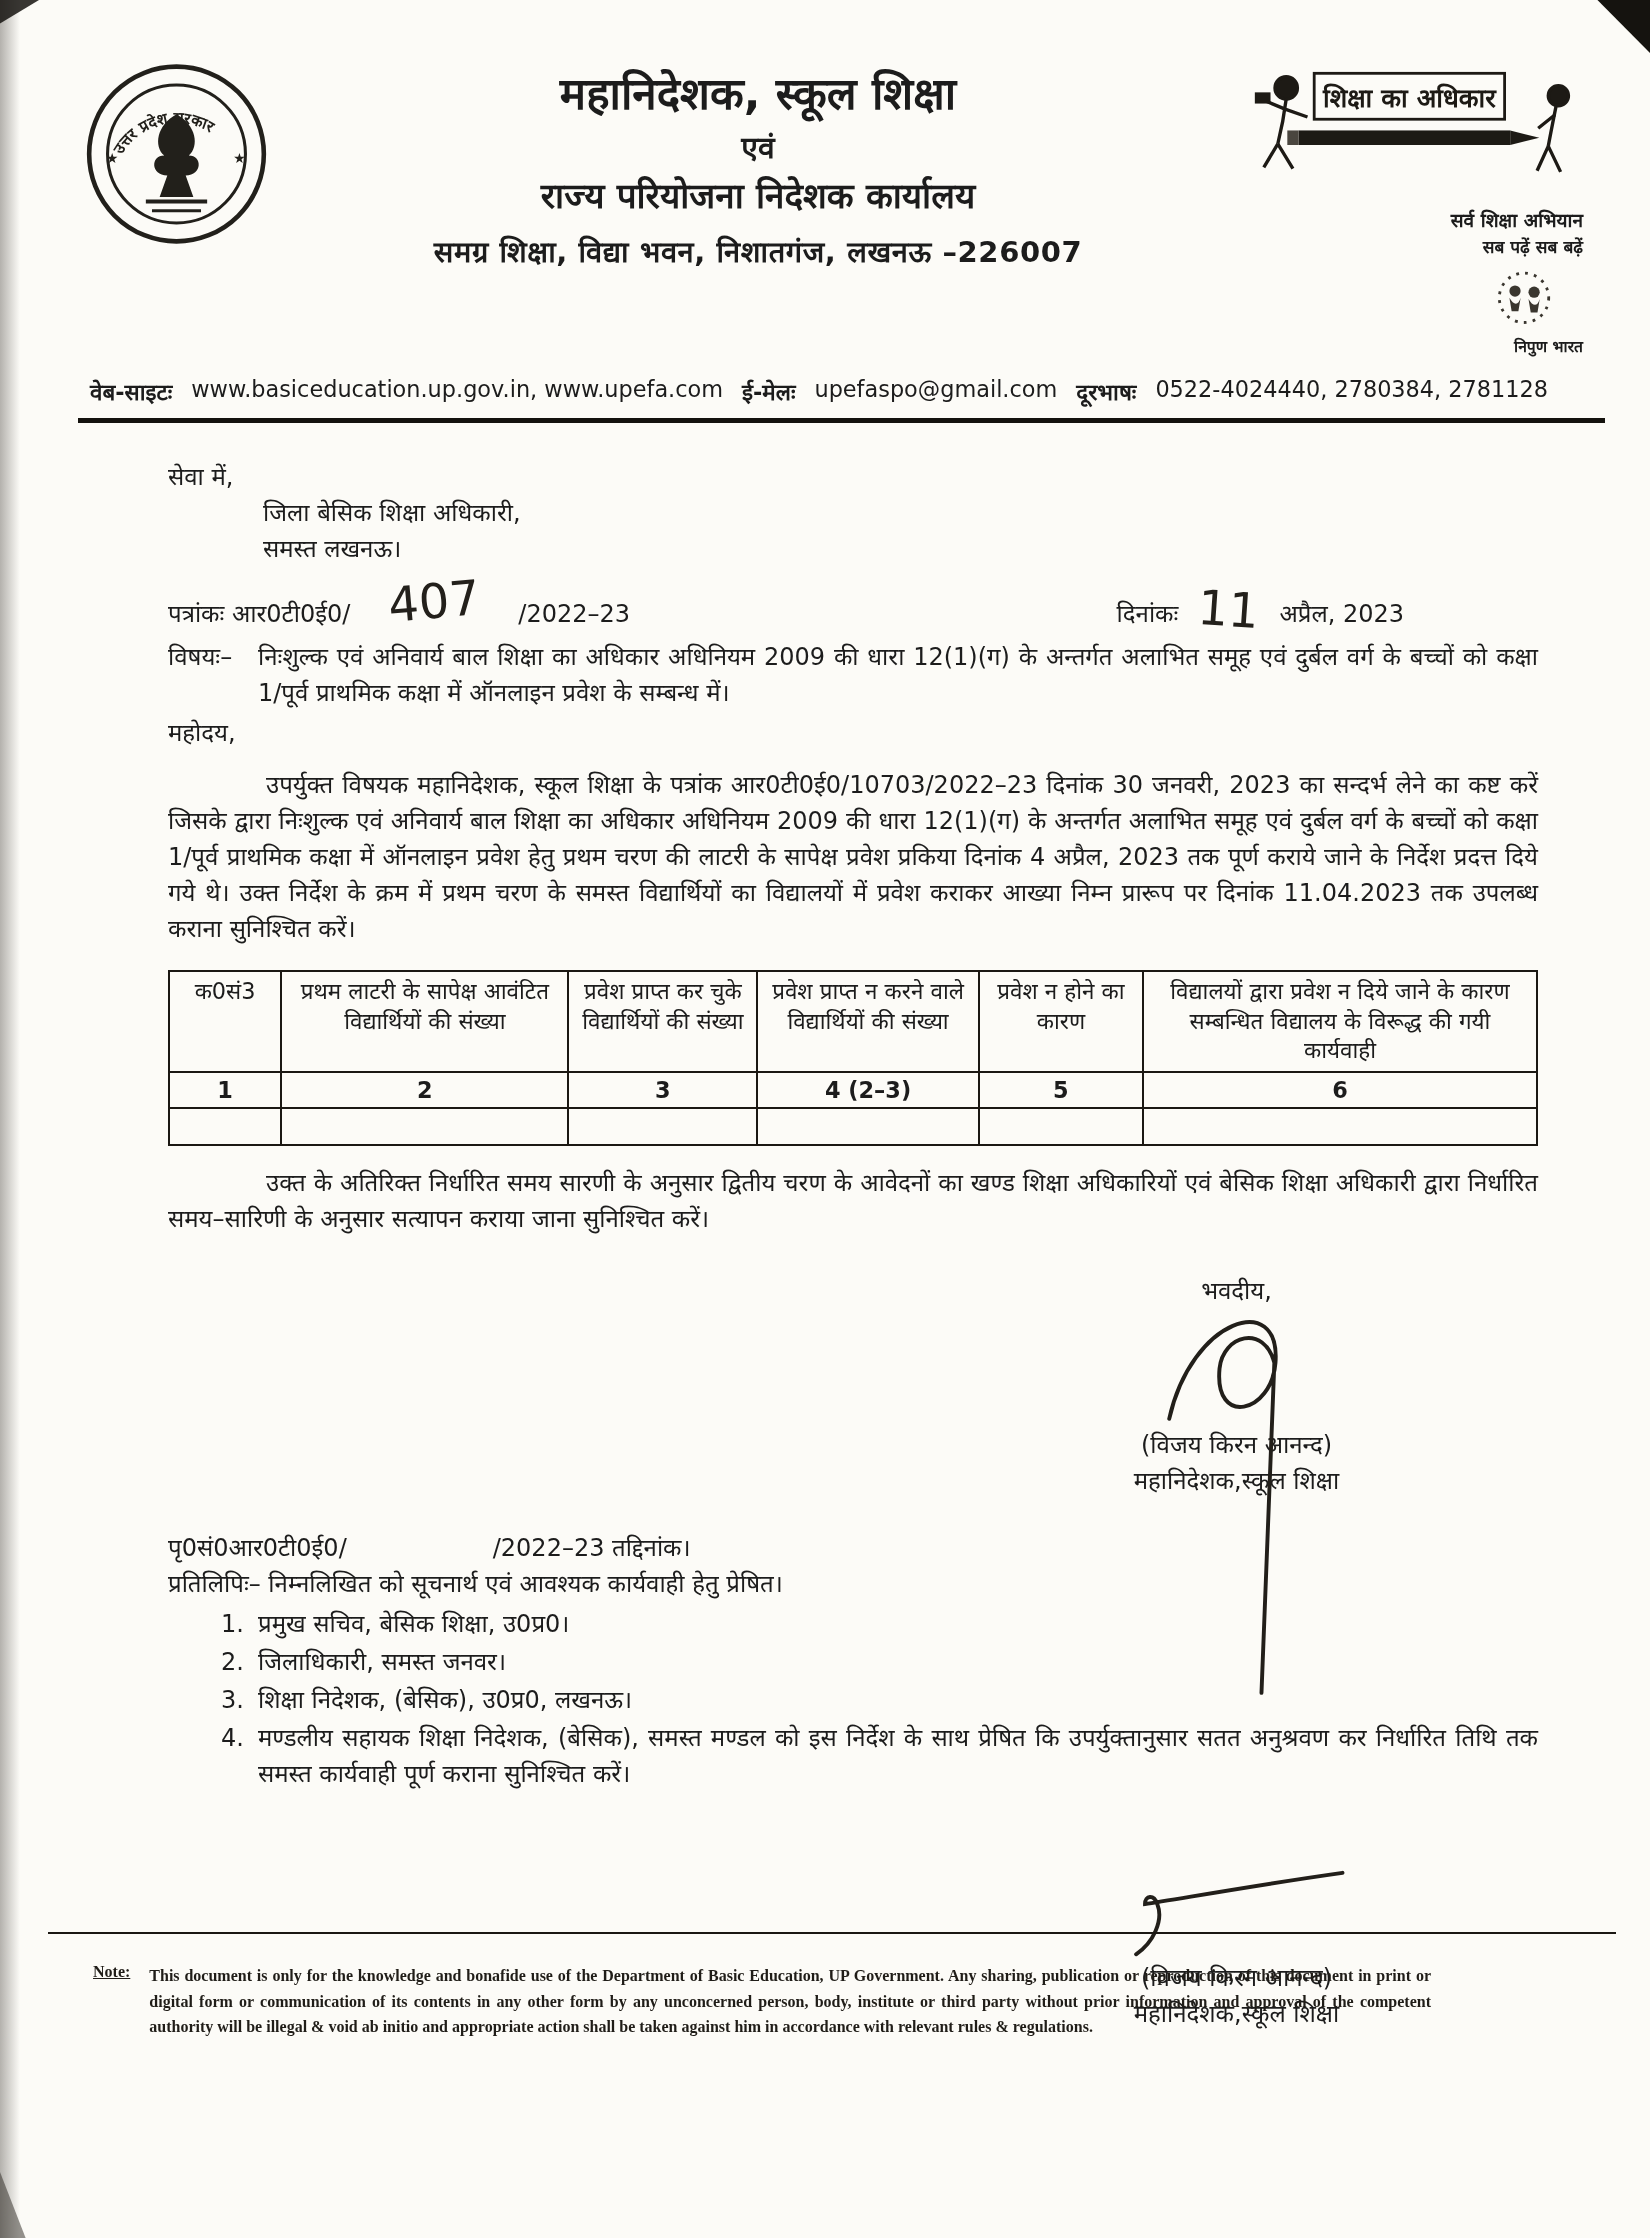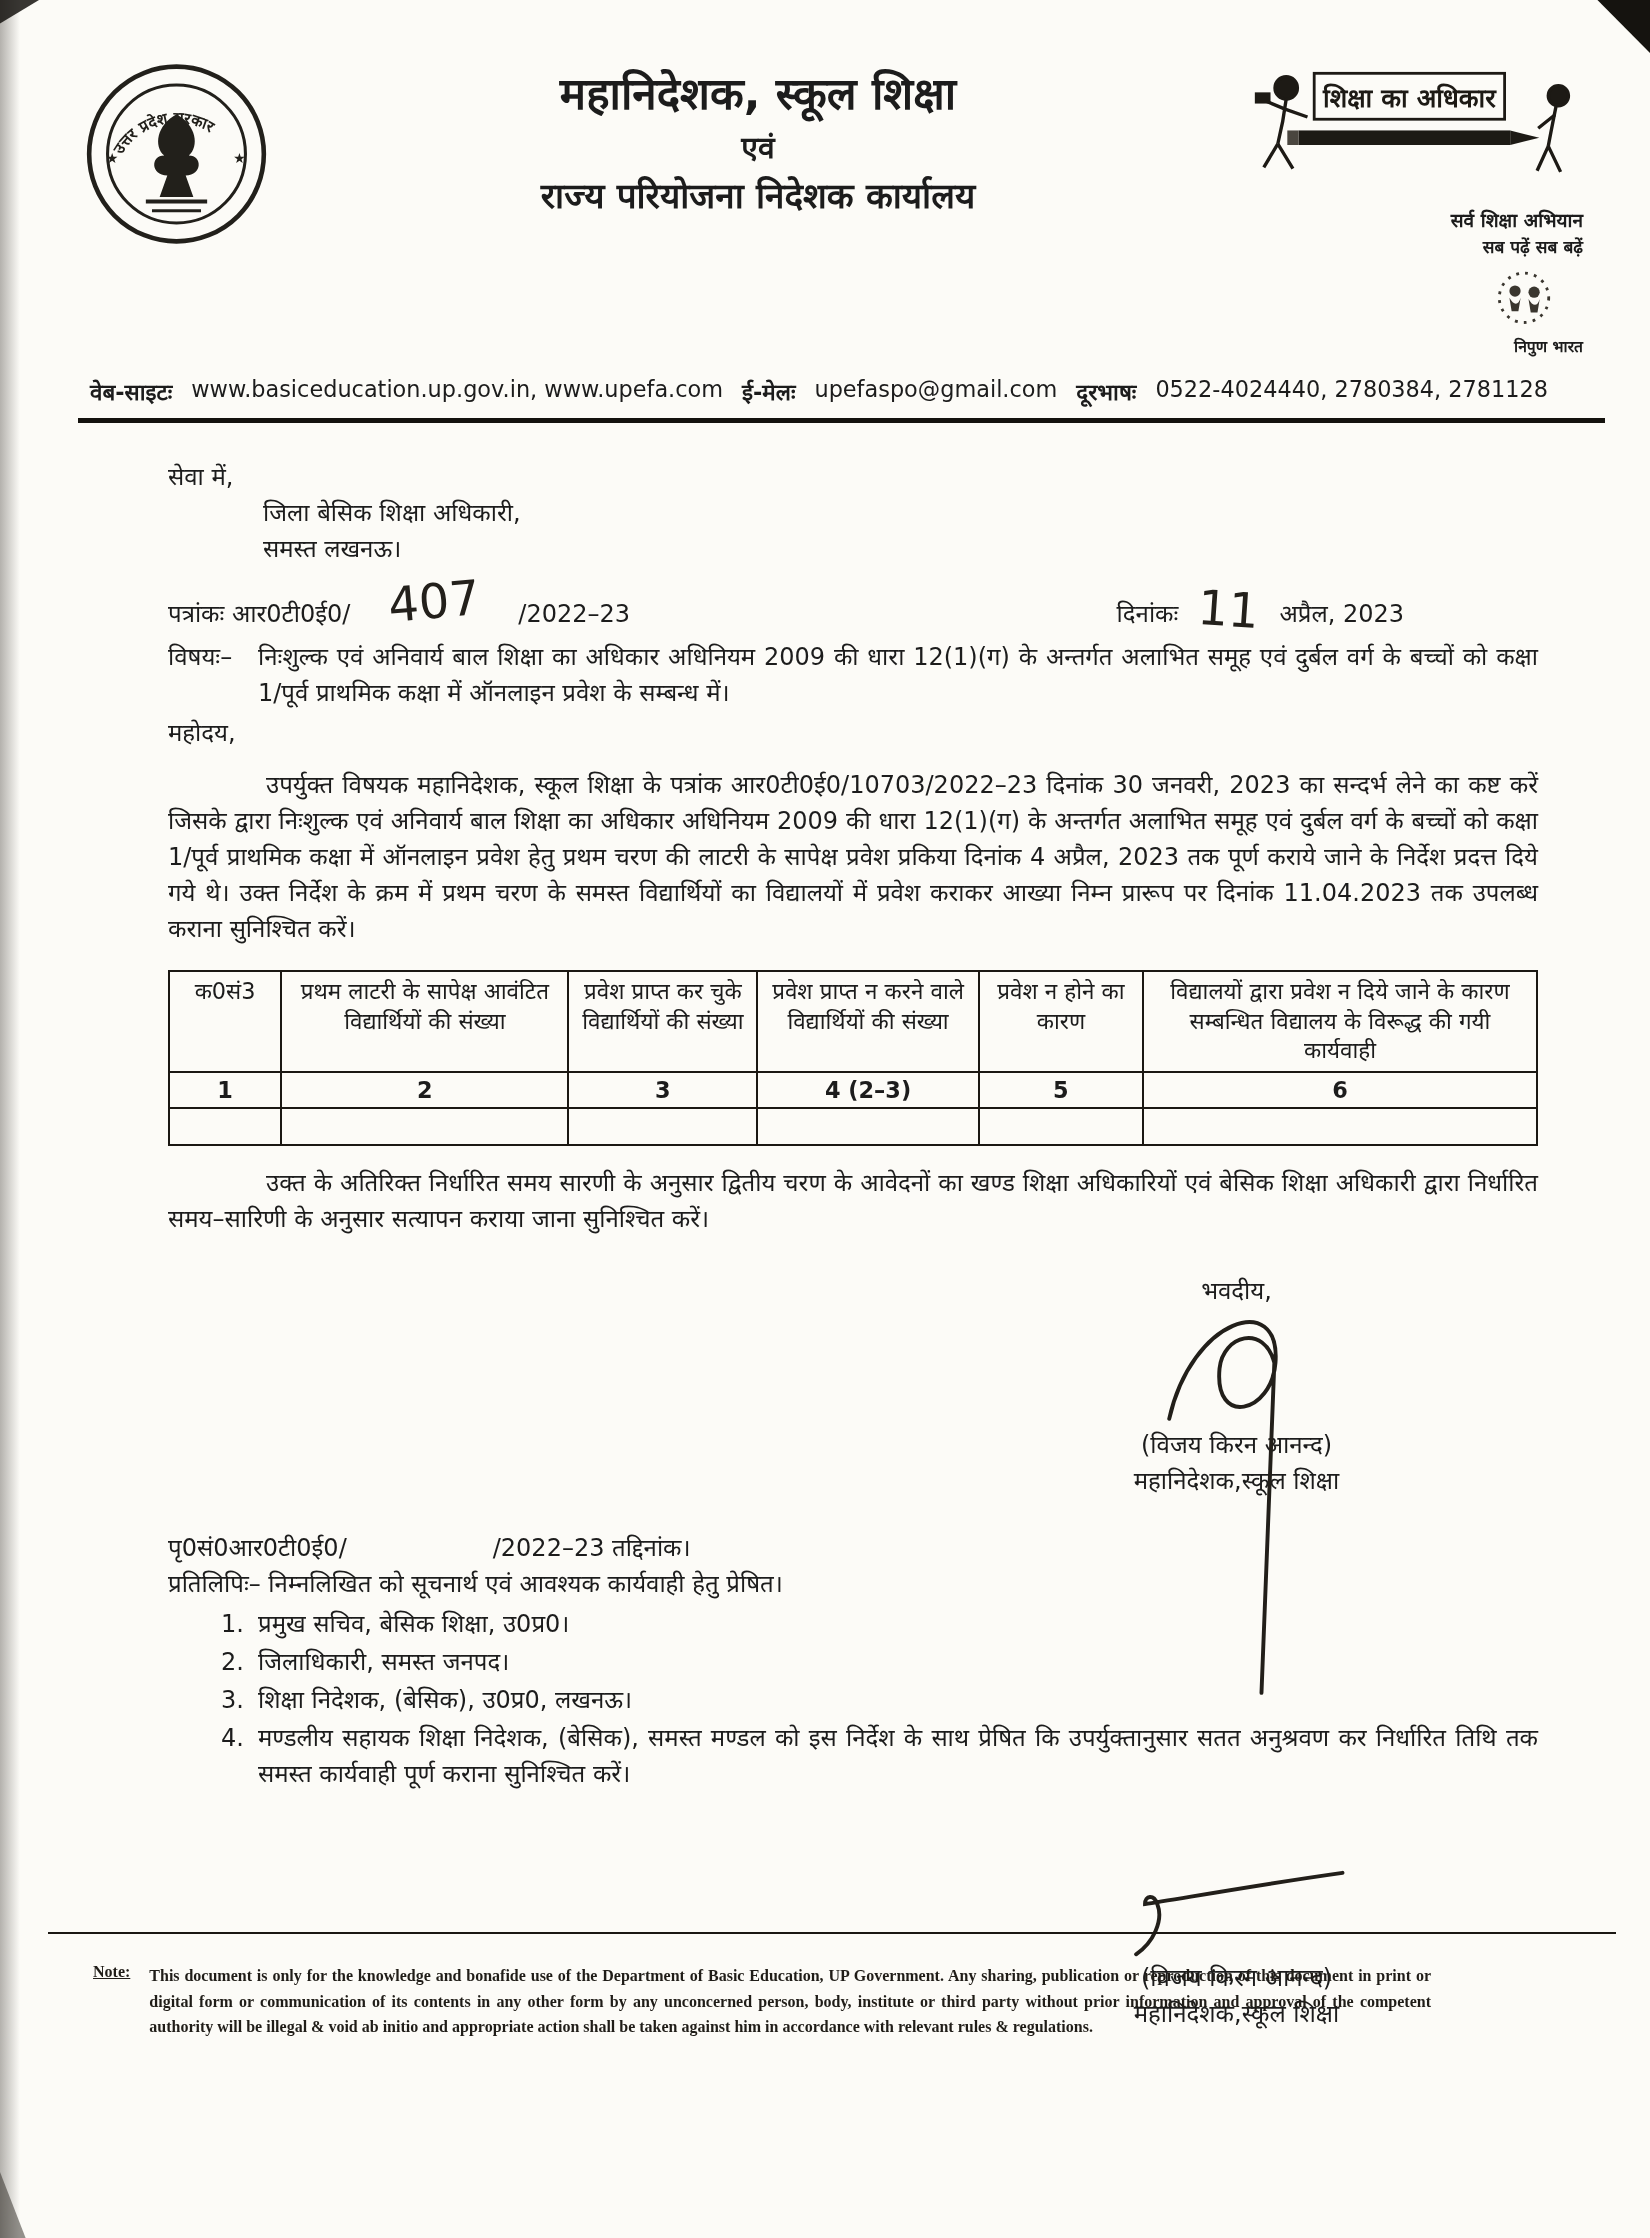--- a/index.html
+++ b/index.html
@@ -116,20 +116,21 @@
         <path d="M60 36 C47 43,45 57,52 63 C43 63,43 76,54 76 L49 90 L71 90 L66 76 C77 76,77 63,68 63 C75 57,73 43,60 36 Z" fill="#22201b"></path>
         <path d="M40 93 L80 93" stroke="#22201b" stroke-width="2.5"></path>
         <path d="M44 99 L76 99" stroke="#22201b" stroke-width="2"></path>
       </g>
     </svg>
 
     <div class="titles">
       <div class="t1">महानिदेशक, स्कूल शिक्षा</div>
       <div class="t2">एवं</div>
       <div class="t3">राज्य परियोजना निदेशक कार्यालय</div>
+      <div class="t4">समग्र शिक्षा, विद्या भवन, निशातगंज, लखनऊ –226007</div>
     </div>
 
     <div class="right-banner">
       <svg viewBox="0 0 600 250" width="336" height="140">
 
         <g stroke="#1d1a15" fill="none" stroke-width="6">
           <circle cx="70" cy="48" r="20" fill="#1d1a15"></circle>
           <path d="M70 68 C 66 100, 62 120, 55 148"></path>
           <path d="M68 86 L 30 70 M68 86 L 108 100"></path>
           <rect x="14" y="56" width="28" height="20" fill="#1d1a15" stroke="none"></rect>
@@ -259,21 +260,21 @@
         <span>/2022–23 तद्दिनांक।</span>
       </div>
       <div>प्रतिलिपिः– निम्नलिखित को सूचनार्थ एवं आवश्यक कार्यवाही हेतु प्रेषित।</div>
       <div class="copy-list">
         <div class="copy-item">
           <span class="num">1.</span>
           <span class="txt">प्रमुख सचिव, बेसिक शिक्षा, उ0प्र0।</span>
         </div>
         <div class="copy-item">
           <span class="num">2.</span>
-          <span class="txt">जिलाधिकारी, समस्त जनपद।</span>
+          <span class="txt">जिलाधिकारी, समस्त जनवर।</span>
         </div>
         <div class="copy-item">
           <span class="num">3.</span>
           <span class="txt">शिक्षा निदेशक, (बेसिक), उ0प्र0, लखनऊ।</span>
         </div>
         <div class="copy-item">
           <span class="num">4.</span>
           <span class="txt">मण्डलीय सहायक शिक्षा निदेशक, (बेसिक), समस्त मण्डल को इस निर्देश के साथ प्रेषित कि उपर्युक्तानुसार सतत अनुश्रवण कर निर्धारित तिथि तक समस्त कार्यवाही पूर्ण कराना सुनिश्चित करें।</span>
         </div>
       </div>

